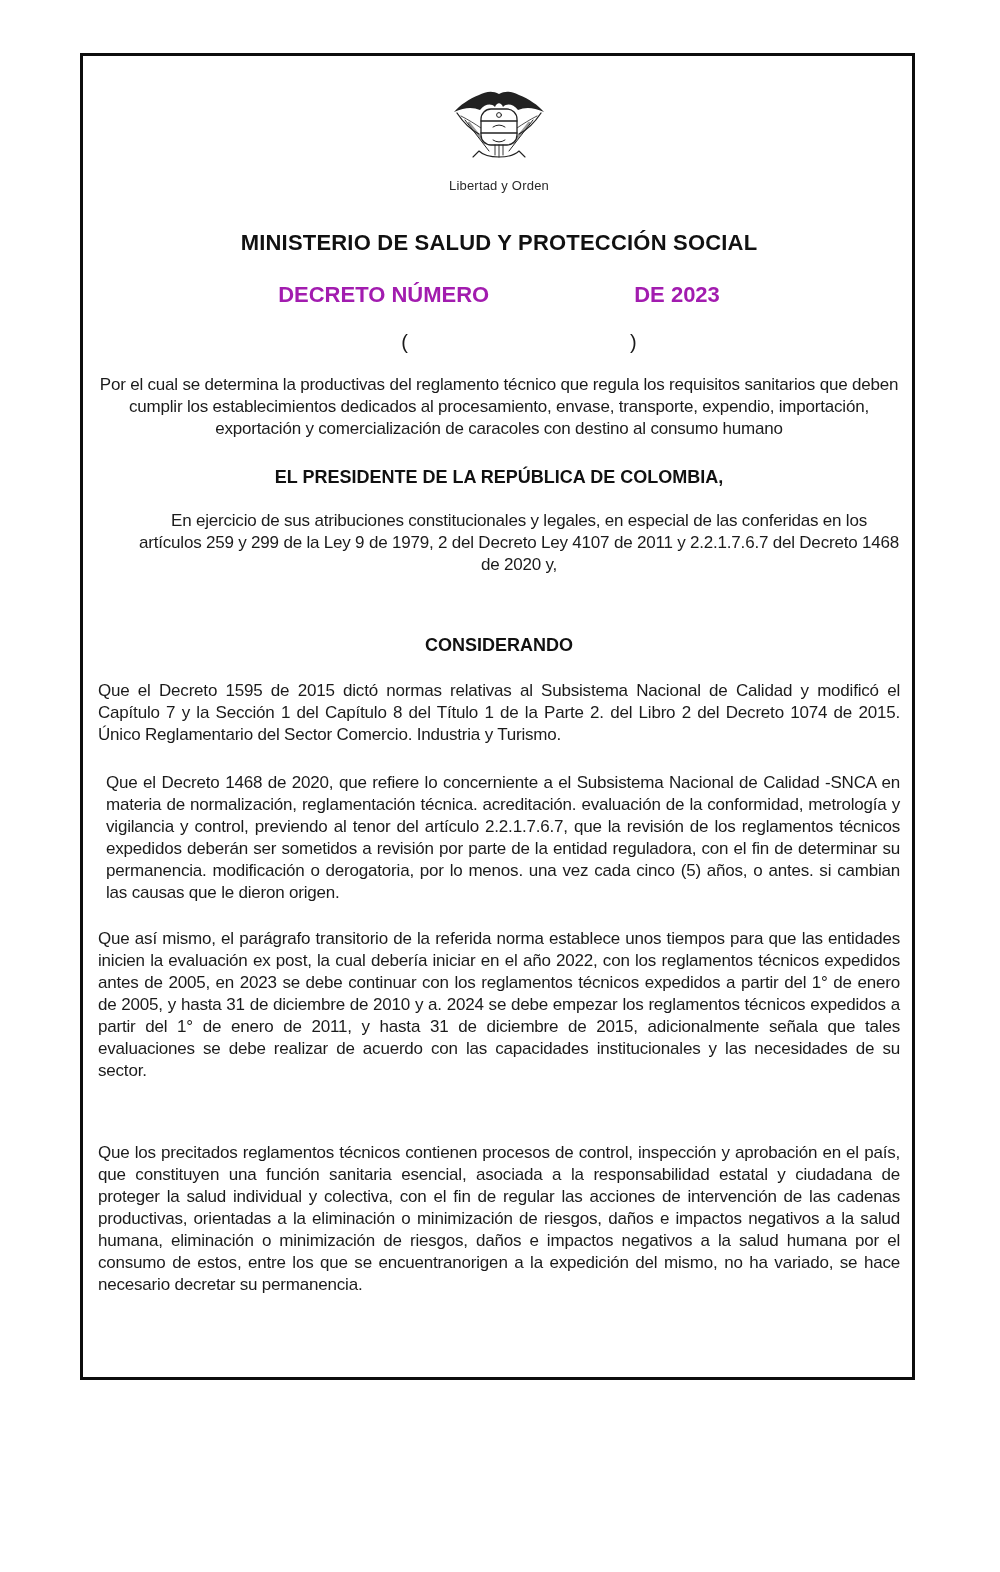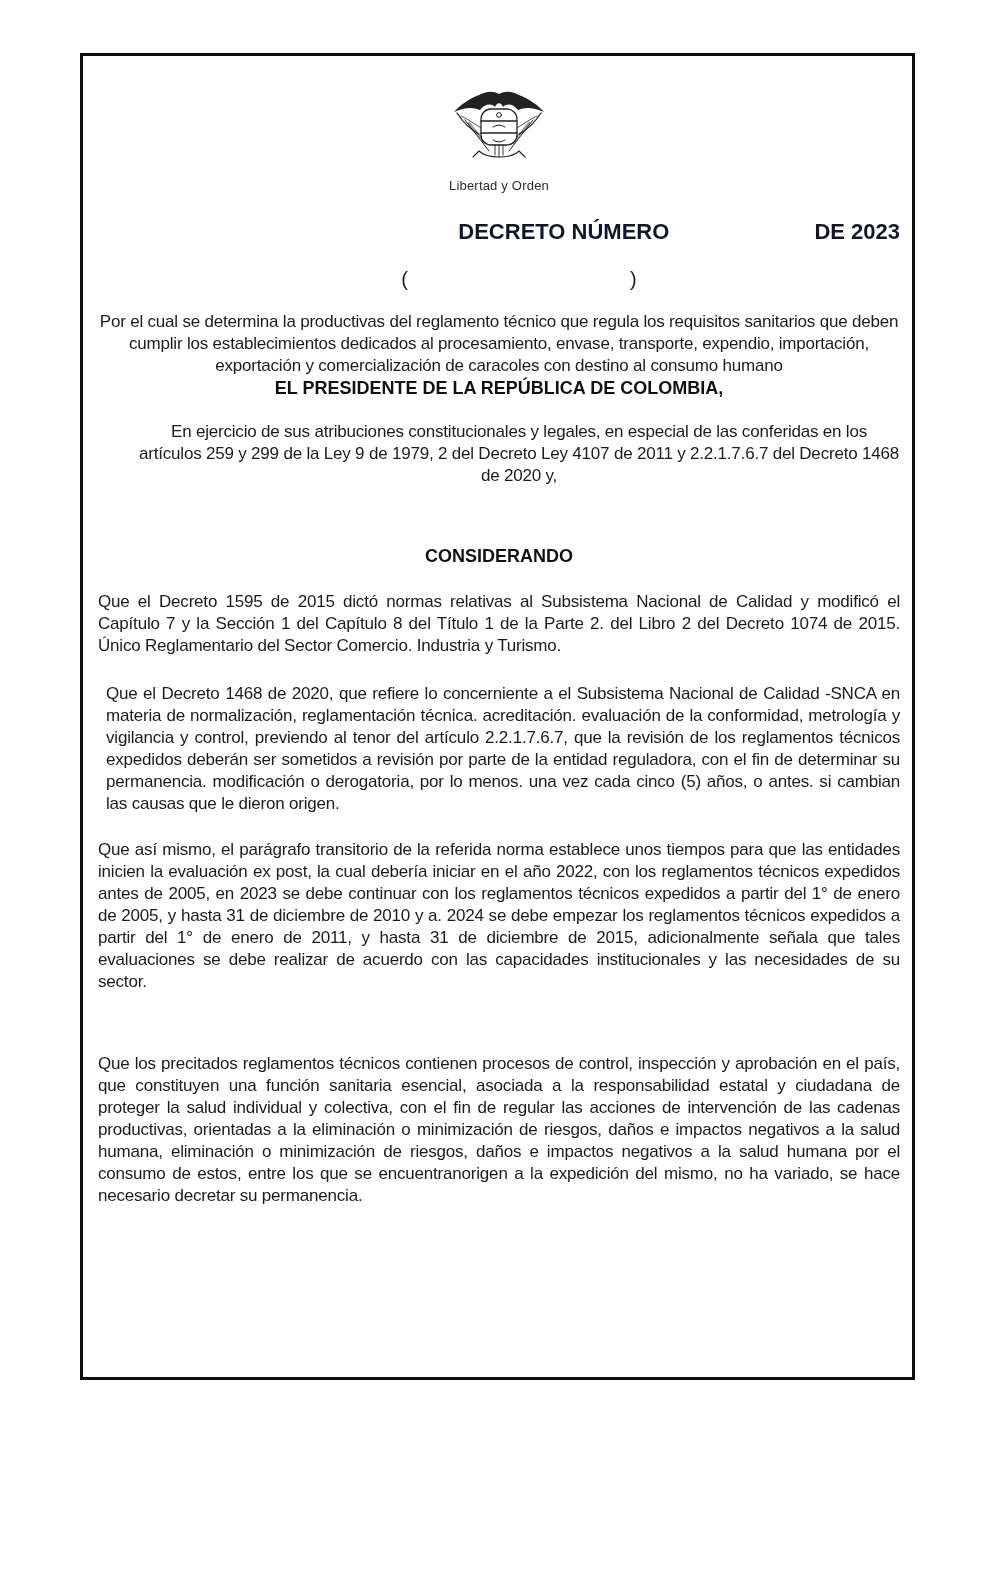--- a/index.html
+++ b/index.html
@@ -35,25 +35,25 @@
     margin-top: 37px;
     text-align: center;
     font-size: 22px;
     font-weight: bold;
     letter-spacing: 0.2px;
     line-height: 26px;
     color: #111111;
   }
   .decree-line {
     margin-top: 26px;
-    text-align: right;
+    text-align: center;
     font-size: 22px;
     font-weight: bold;
     line-height: 26px;
-    color: #0f172a;
+    color: #a21caf;
     white-space: nowrap;
   }
   .decree-spacer { display: inline-block; width: 145px; }
   .paren-line {
     margin-top: 22px;
     text-align: center;
     font-size: 20px;
     line-height: 24px;
     position: relative;
     left: 20px;
@@ -63,20 +63,21 @@
   .body-text {
     font-size: 17px;
     line-height: 22px;
     letter-spacing: -0.2px;
     color: #1b1b1b;
   }
   .center { text-align: center; }
   .just { text-align: justify; }
   .subject { margin-top: 20px; }
   .president-heading {
+    margin-top: 26px;
     text-align: center;
     font-size: 18px;
     font-weight: bold;
     line-height: 22px;
     color: #111111;
   }
   .attribution { margin-top: 22px; margin-left: 40px; }
   .considerando-heading {
     margin-top: 58px;
     text-align: center;
@@ -117,20 +118,21 @@
           <path d="M48 38 q6 -4 12 0" stroke-width="1"></path>
           <path d="M48 51 q6 4 12 0" stroke-width="1"></path>
 
           <path d="M34 62 C42 70 66 70 74 62 M34 62 l-6 6 M74 62 l6 6" stroke-width="1.1"></path>
           <path d="M50 56 l0 10 M54 56 l0 12 M58 56 l0 10" stroke-width="0.9"></path>
         </g>
       </svg>
       <div class="logo-caption">Libertad y Orden</div>
     </div>
 
+    <h1 class="ministry-title">MINISTERIO DE SALUD Y PROTECCIÓN SOCIAL</h1>
 
     <div class="decree-line">
       <span>DECRETO NÚMERO</span><span class="decree-spacer"></span><span>DE 2023</span>
     </div>
 
     <div class="paren-line">
       <span>(</span><span class="paren-spacer"></span><span>)</span>
     </div>
 
     <p class="body-text center subject">Por el cual se determina la productivas del reglamento técnico que regula los requisitos sanitarios que deben cumplir los establecimientos dedicados al procesamiento, envase, transporte, expendio, importación, exportación y comercialización de caracoles con destino al consumo humano</p>

